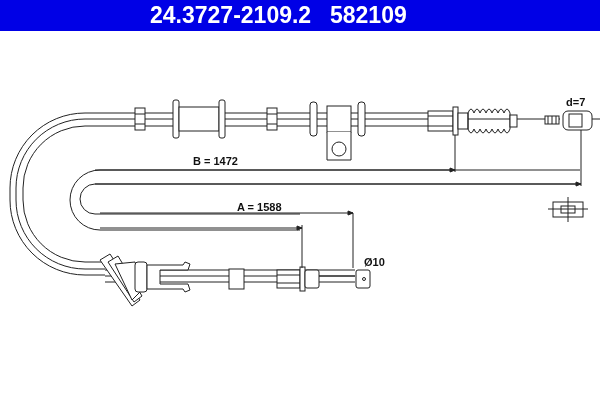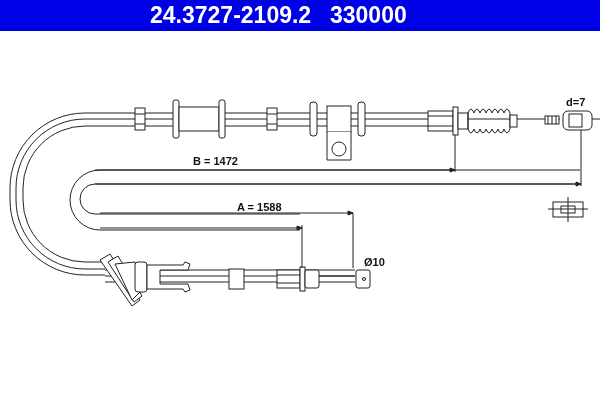--- a/index.html
+++ b/index.html
@@ -9,21 +9,21 @@
   #part-number { left: 150px; }
   #ref-number { left: 330px; }
   svg { position: absolute; left: 0; top: 0; }
   .lbl { font-family: "Liberation Sans", sans-serif; font-weight: bold; font-size: 11px; fill: #111; }
 </style>
 </head>
 <body>
 
 <div class="header">
   <span class="header-text" id="part-number">24.3727-2109.2</span>
-  <span class="header-text" id="ref-number">330000</span>
+  <span class="header-text" id="ref-number">582109</span>
 </div>
 
 <svg width="600" height="400" viewBox="0 0 600 400">
   <g fill="none" stroke="#222" stroke-width="1">
 
     <g>
       <path d="M 140 113 L 85 113 A 75 75 0 0 0 10 188 L 10 200 A 75 75 0 0 0 85 275 L 105 275"></path>
       <path d="M 140 119 L 85 119 A 69 69 0 0 0 16 188 L 16 200 A 69 69 0 0 0 85 269 L 105 269"></path>
       <path d="M 140 126 L 85 126 A 62 62 0 0 0 23 188 L 23 200 A 62 62 0 0 0 85 262 L 105 262"></path>
     </g>

